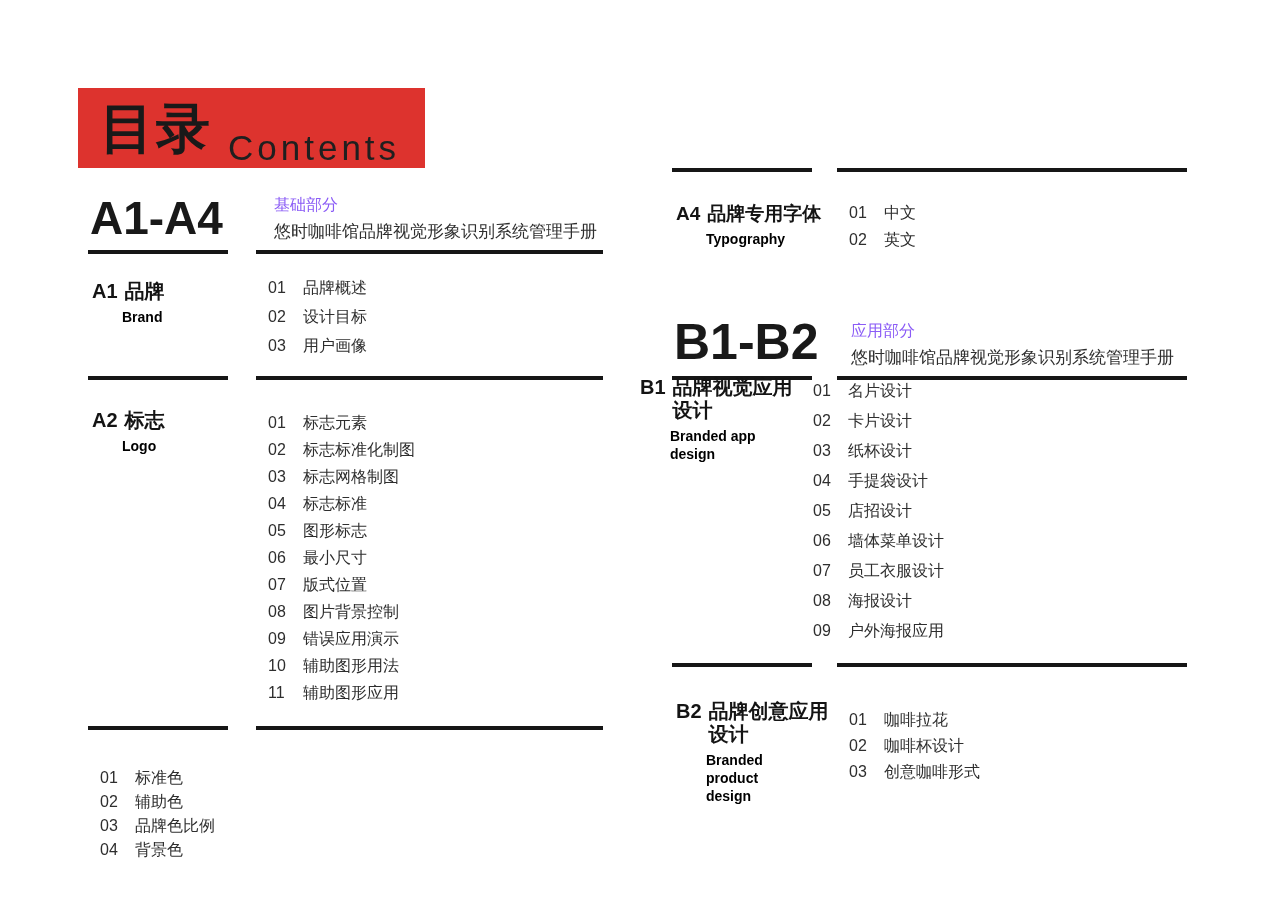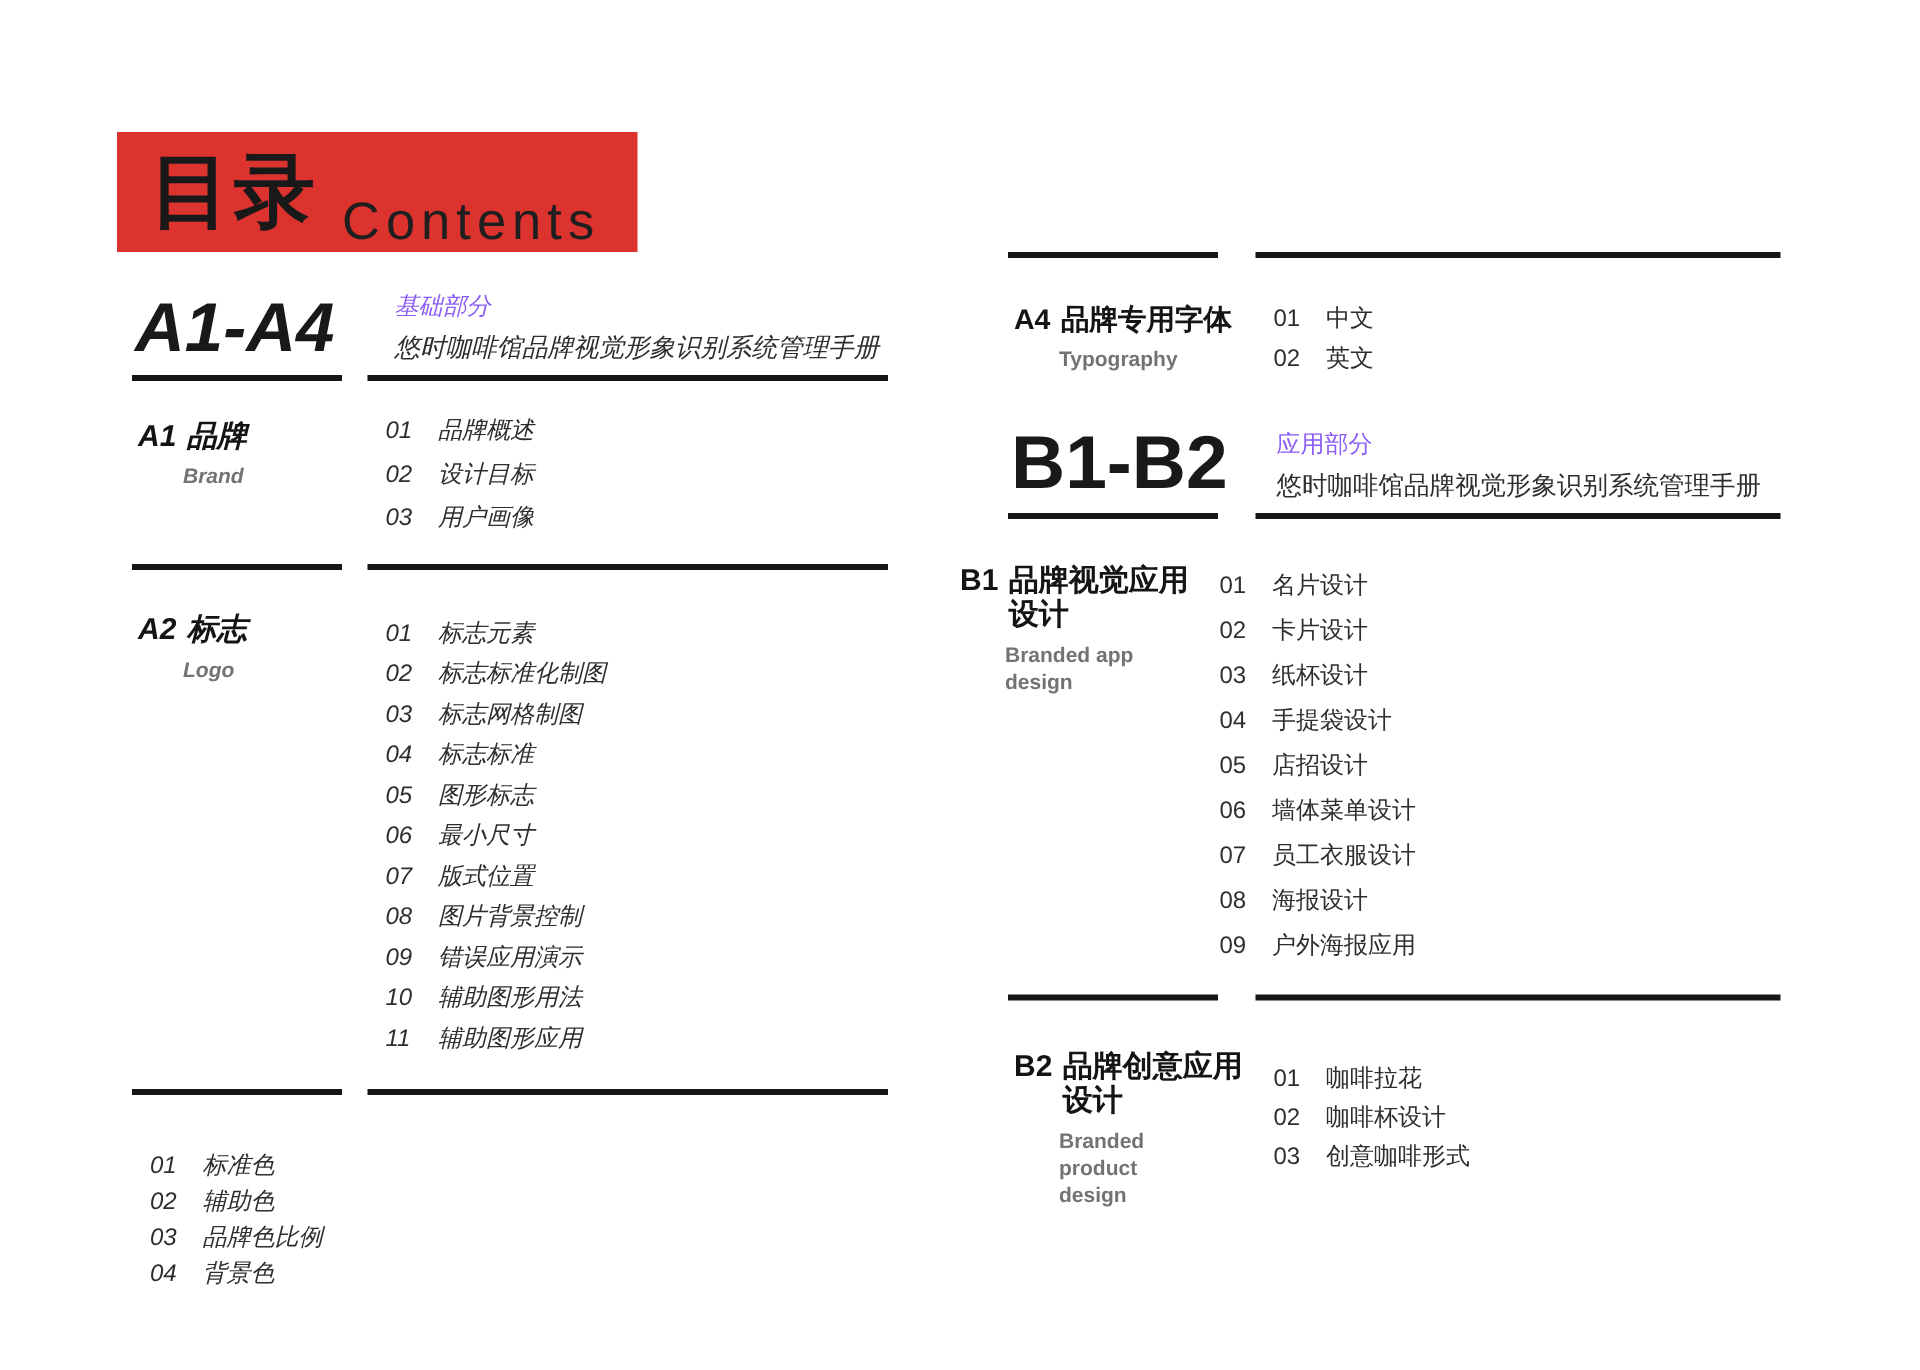--- a/index.html
+++ b/index.html
@@ -18,21 +18,21 @@
     display:flex;align-items:flex-end;padding-left:22px;box-sizing:border-box;
   }
   .banner .title-cn{
     font-size:54px;font-weight:900;color:#191919;line-height:80px;letter-spacing:2px;
   }
   .banner .title-en{
     font-size:35px;font-weight:500;color:#1f1f1f;letter-spacing:4px;margin-left:16px;
   }
 
   
-  .grid-l{display:grid;grid-template-columns:140px 347px;column-gap:17px;width:515px;font-style:italic;}
+  .grid-l{display:grid;grid-template-columns:140px 347px;column-gap:28px;width:515px;}
   .grid-r{display:grid;grid-template-columns:140px 350px;column-gap:25px;width:515px;}
 
   
   .part-header .cell{
     border-bottom:4px solid #161616;
     display:flex;flex-direction:column;justify-content:flex-end;
   }
   .part-range{
     font-size:46px;font-weight:900;color:#191919;line-height:1;
     letter-spacing:0px;padding:0 0 9px 2px;white-space:nowrap;
@@ -42,21 +42,21 @@
   .part-title{font-size:16px;color:#8b5cf6;line-height:26px;}
   .part-sub{font-size:17px;color:#2e2e2e;line-height:22px;margin-top:3px;white-space:nowrap;}
 
   
   .divider .bar{height:4px;background:#161616;}
 
   
   .label-cell{padding-left:4px;box-sizing:border-box;}
   .sec-title{display:flex;gap:7px;font-weight:700;color:#141414;font-size:20px;line-height:23px;white-space:nowrap;}
   .sec-title.small{font-size:19px;}
-  .sec-en{font-weight:700;color:#737373;font-size:14px;line-height:18px;margin-left:30px;margin-top:5px;}
+  .sec-en{font-weight:700;color:#000000;font-size:14px;line-height:18px;margin-left:30px;margin-top:5px;}
   .items-cell{padding-left:12px;box-sizing:border-box;}
   .row{display:flex;align-items:flex-start;}
   .row .num{width:27px;flex:0 0 27px;font-size:16px;color:#2e2e2e;line-height:20px;}
   .row .lbl{font-size:16px;color:#2e2e2e;line-height:20px;margin-left:8px;white-space:nowrap;}
   .rows-29 .row{height:29px;}
   .rows-27 .row{height:27px;}
   .rows-26 .row{height:26px;}
   .rows-24 .row{height:24px;}
   .rows-30 .row{height:30px;}
 </style>
@@ -211,21 +211,21 @@
       </div>
     <div class="row">
         <span class="num">02</span>
         <span class="lbl">英文</span>
       </div>
   </div>
 </div>
 
 <div class="abs grid-r part-header" style="left:672px;top:283px;height:63px;">
   <div class="cell">
-    <div class="part-range" style="font-size:50px;">B1-B2</div>
+    <div class="part-range" style="font-size:50px;margin-top:34px;">B1-B2</div>
   </div>
   <div class="cell">
     <div class="part-titles tight">
       <div class="part-title">应用部分</div>
       <div class="part-sub">悠时咖啡馆品牌视觉形象识别系统管理手册</div>
     </div>
   </div>
 </div>
 
 <div class="abs grid-r" style="left:636px;top:370px;">

